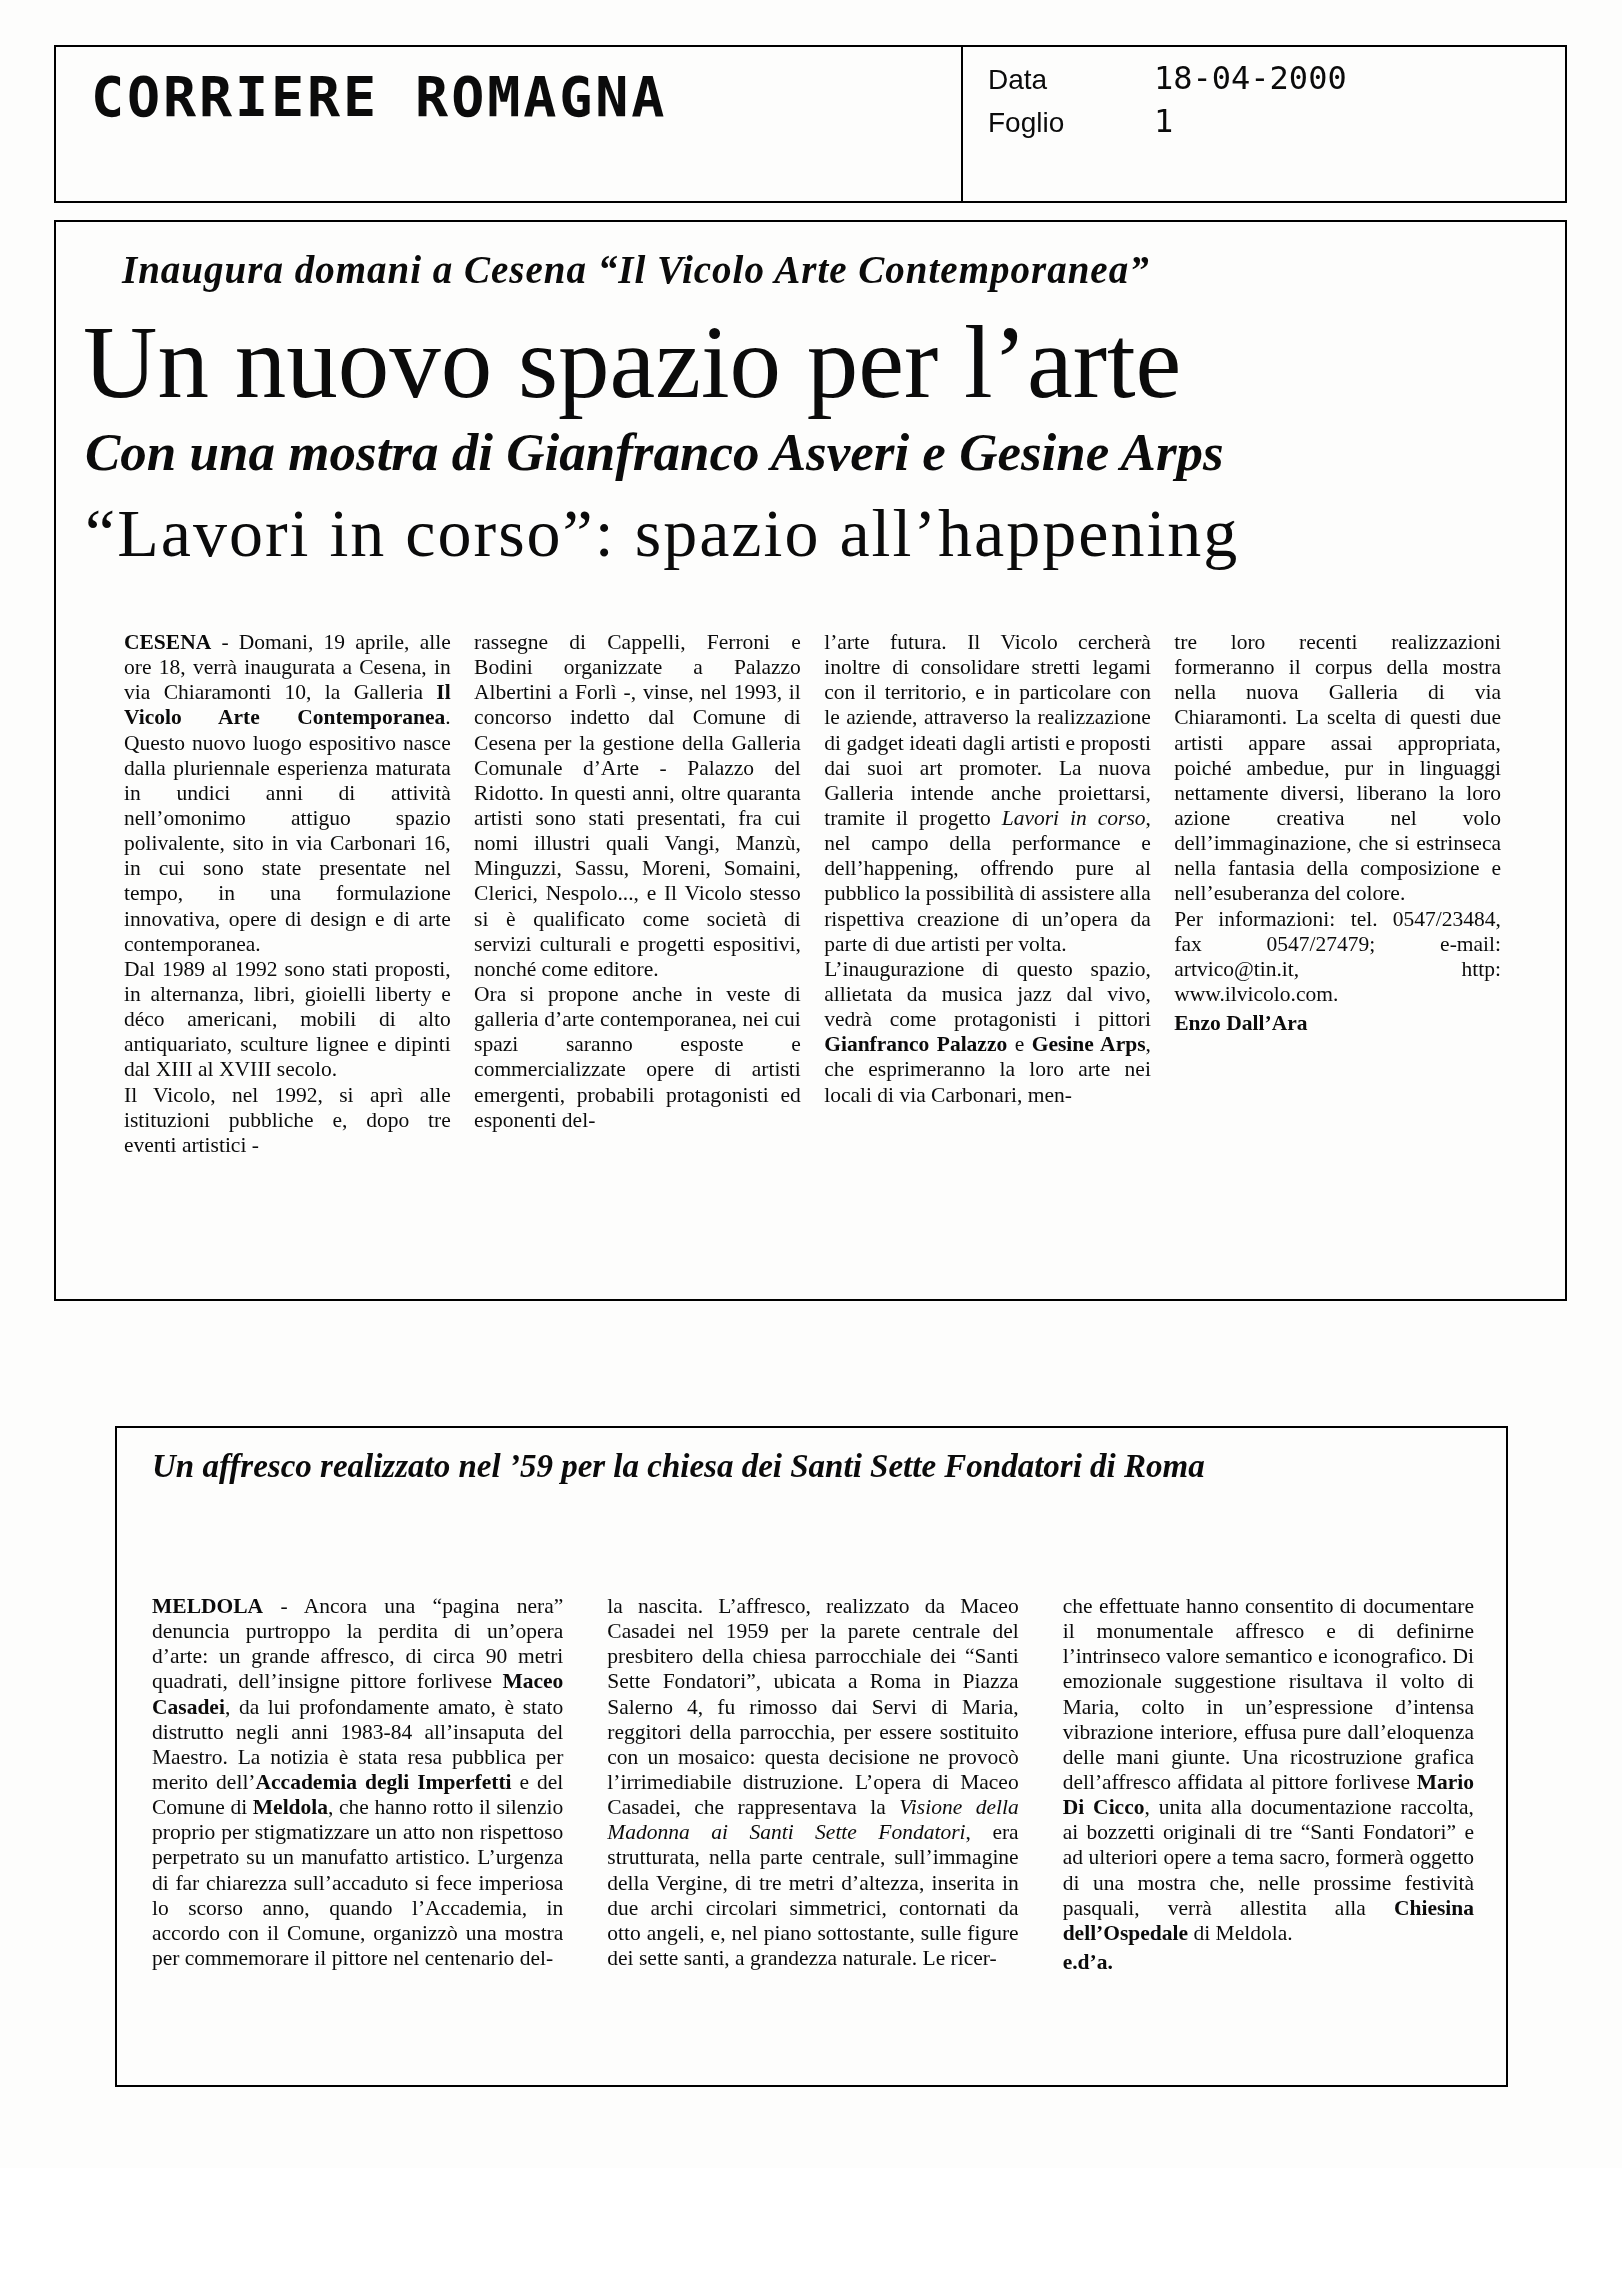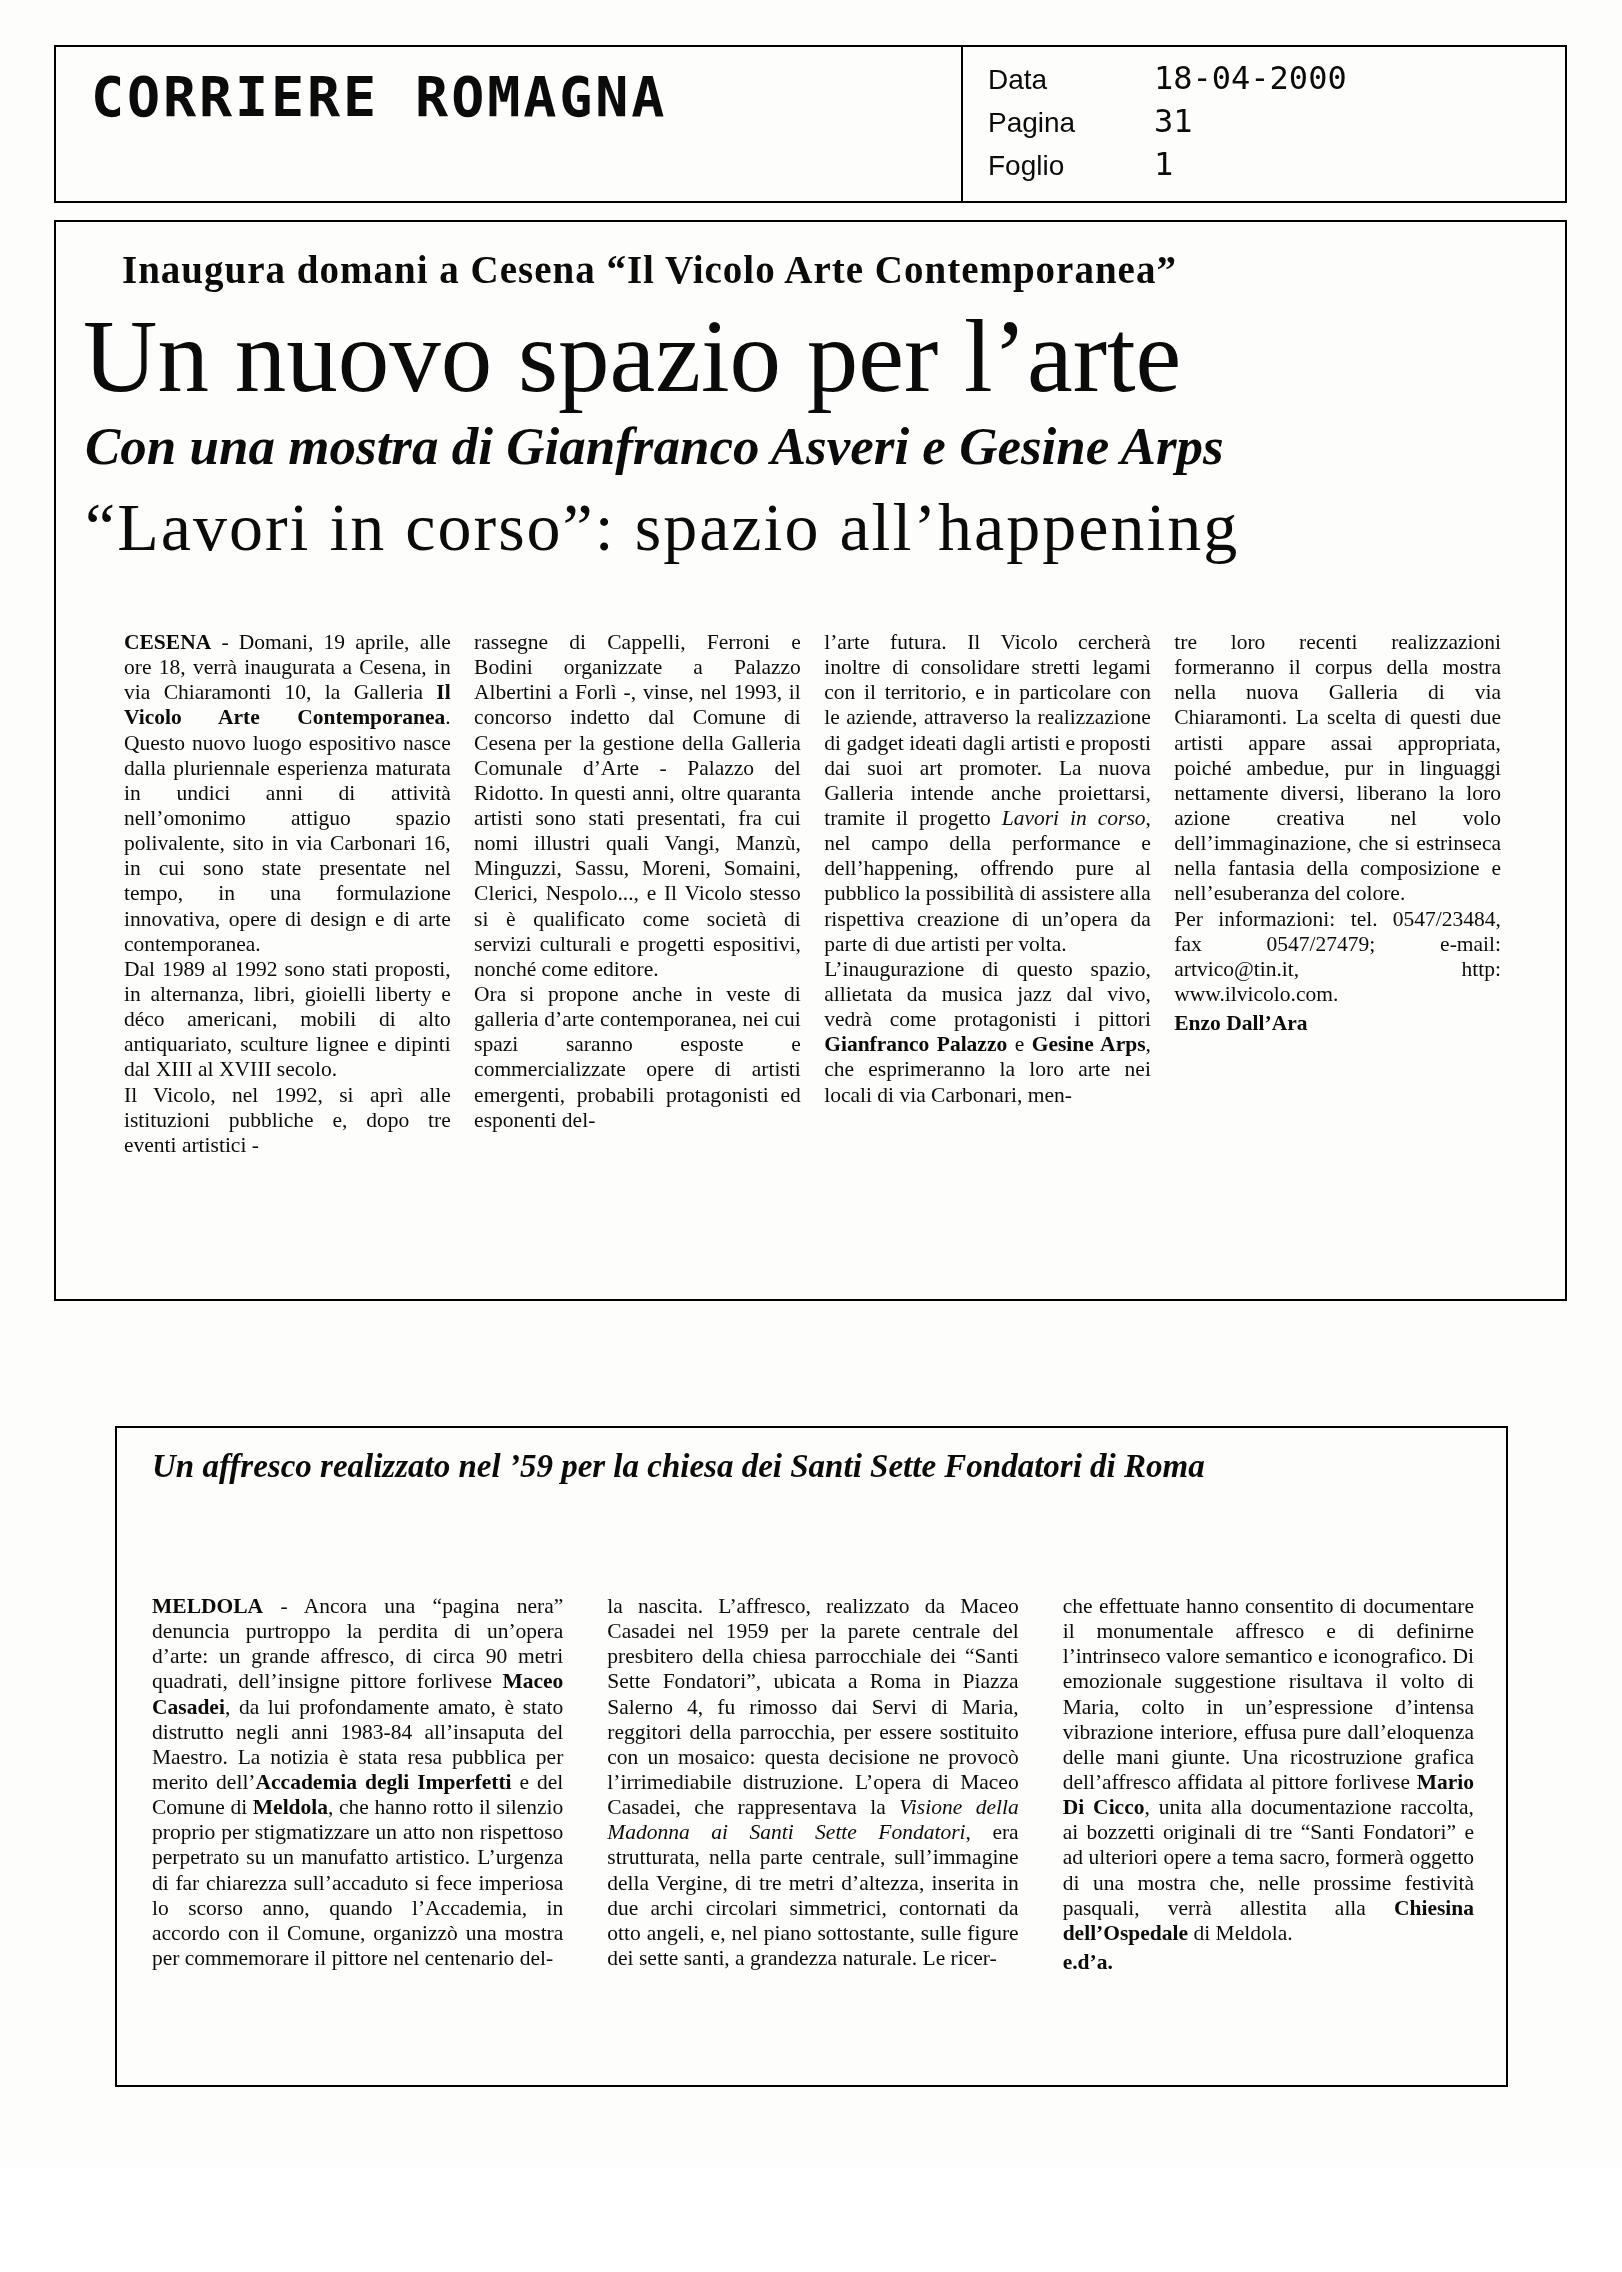--- a/index.html
+++ b/index.html
@@ -33,22 +33,22 @@
   .m-label { width:166px; font-family:"Liberation Sans", sans-serif; font-size:28px; }
   .m-value { font-family:"DejaVu Sans Mono", monospace; font-size:32px; }
 
   
   .article1 {
     position:absolute; left:54px; top:220px;
     width:1513px; height:1081px;
     border:2px solid #000; box-sizing:border-box;
   }
   .a1-kicker {
-    margin:25px 29px 10px 66px;
-    font-weight:bold; font-size:39px;
+    margin:25px 29px 16px 66px;
+    font-style:italic; font-weight:bold; font-size:39px;
     letter-spacing:1px; white-space:nowrap;
   }
   .a1-headline {
     margin:5.9px 9.8px 0 27px;
     font-size:103px; line-height:1.05; white-space:nowrap;
   }
   .a1-subhead {
     margin:5.9px 9.8px 0 29px;
     font-weight:bold; font-style:italic; font-size:53px; white-space:nowrap;
   }
@@ -107,24 +107,20 @@
 <div class="page">
 
   <div class="masthead">
     <div class="masthead-logo">CORRIERE ROMAGNA</div>
     <div class="masthead-right">
       <div class="m-row">
         <span class="m-label">Data</span>
         <span class="m-value">18-04-2000</span>
       </div>
       <div class="m-row">
-        <span class="m-label">Pagina</span>
-        <span class="m-value">31</span>
-      </div>
-      <div class="m-row">
         <span class="m-label">Foglio</span>
         <span class="m-value">1</span>
       </div>
     </div>
   </div>
 
   <div class="article1">
     <div class="a1-kicker">Inaugura domani a Cesena “Il Vicolo Arte Contemporanea”</div>
     <div class="a1-headline">Un nuovo spazio per l’arte</div>
     <div class="a1-subhead">Con una mostra di Gianfranco Asveri e Gesine Arps</div>

